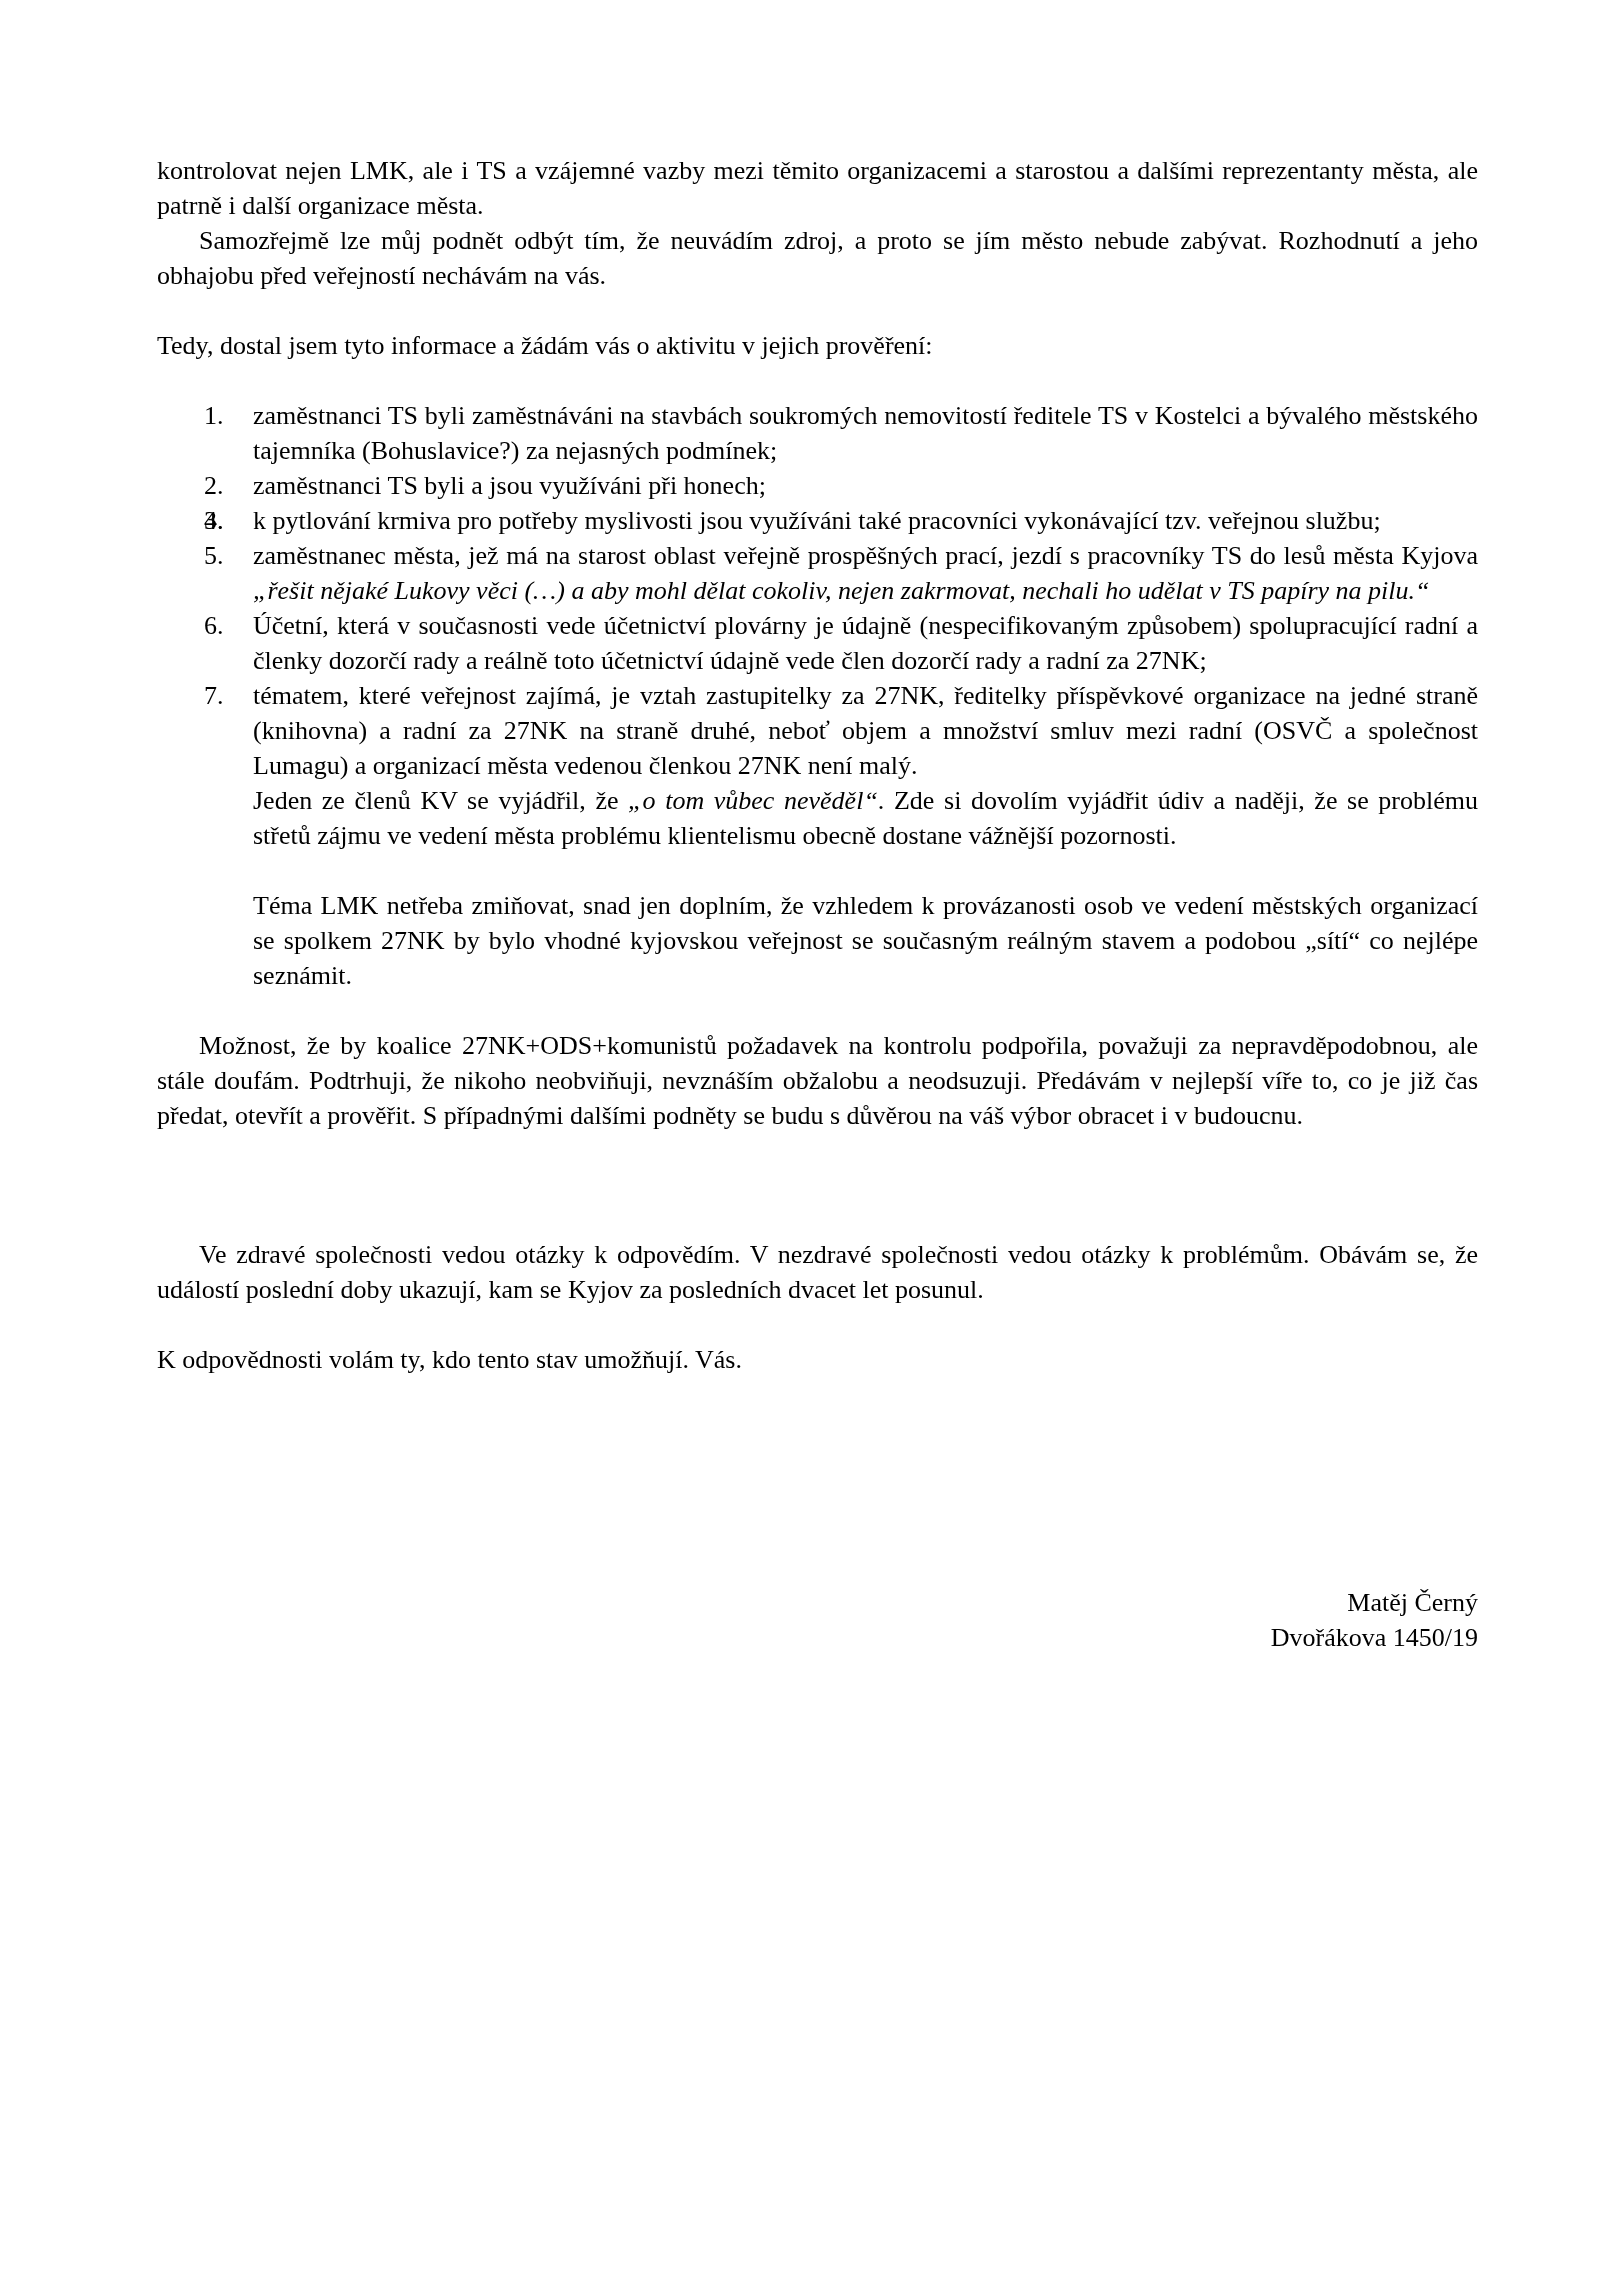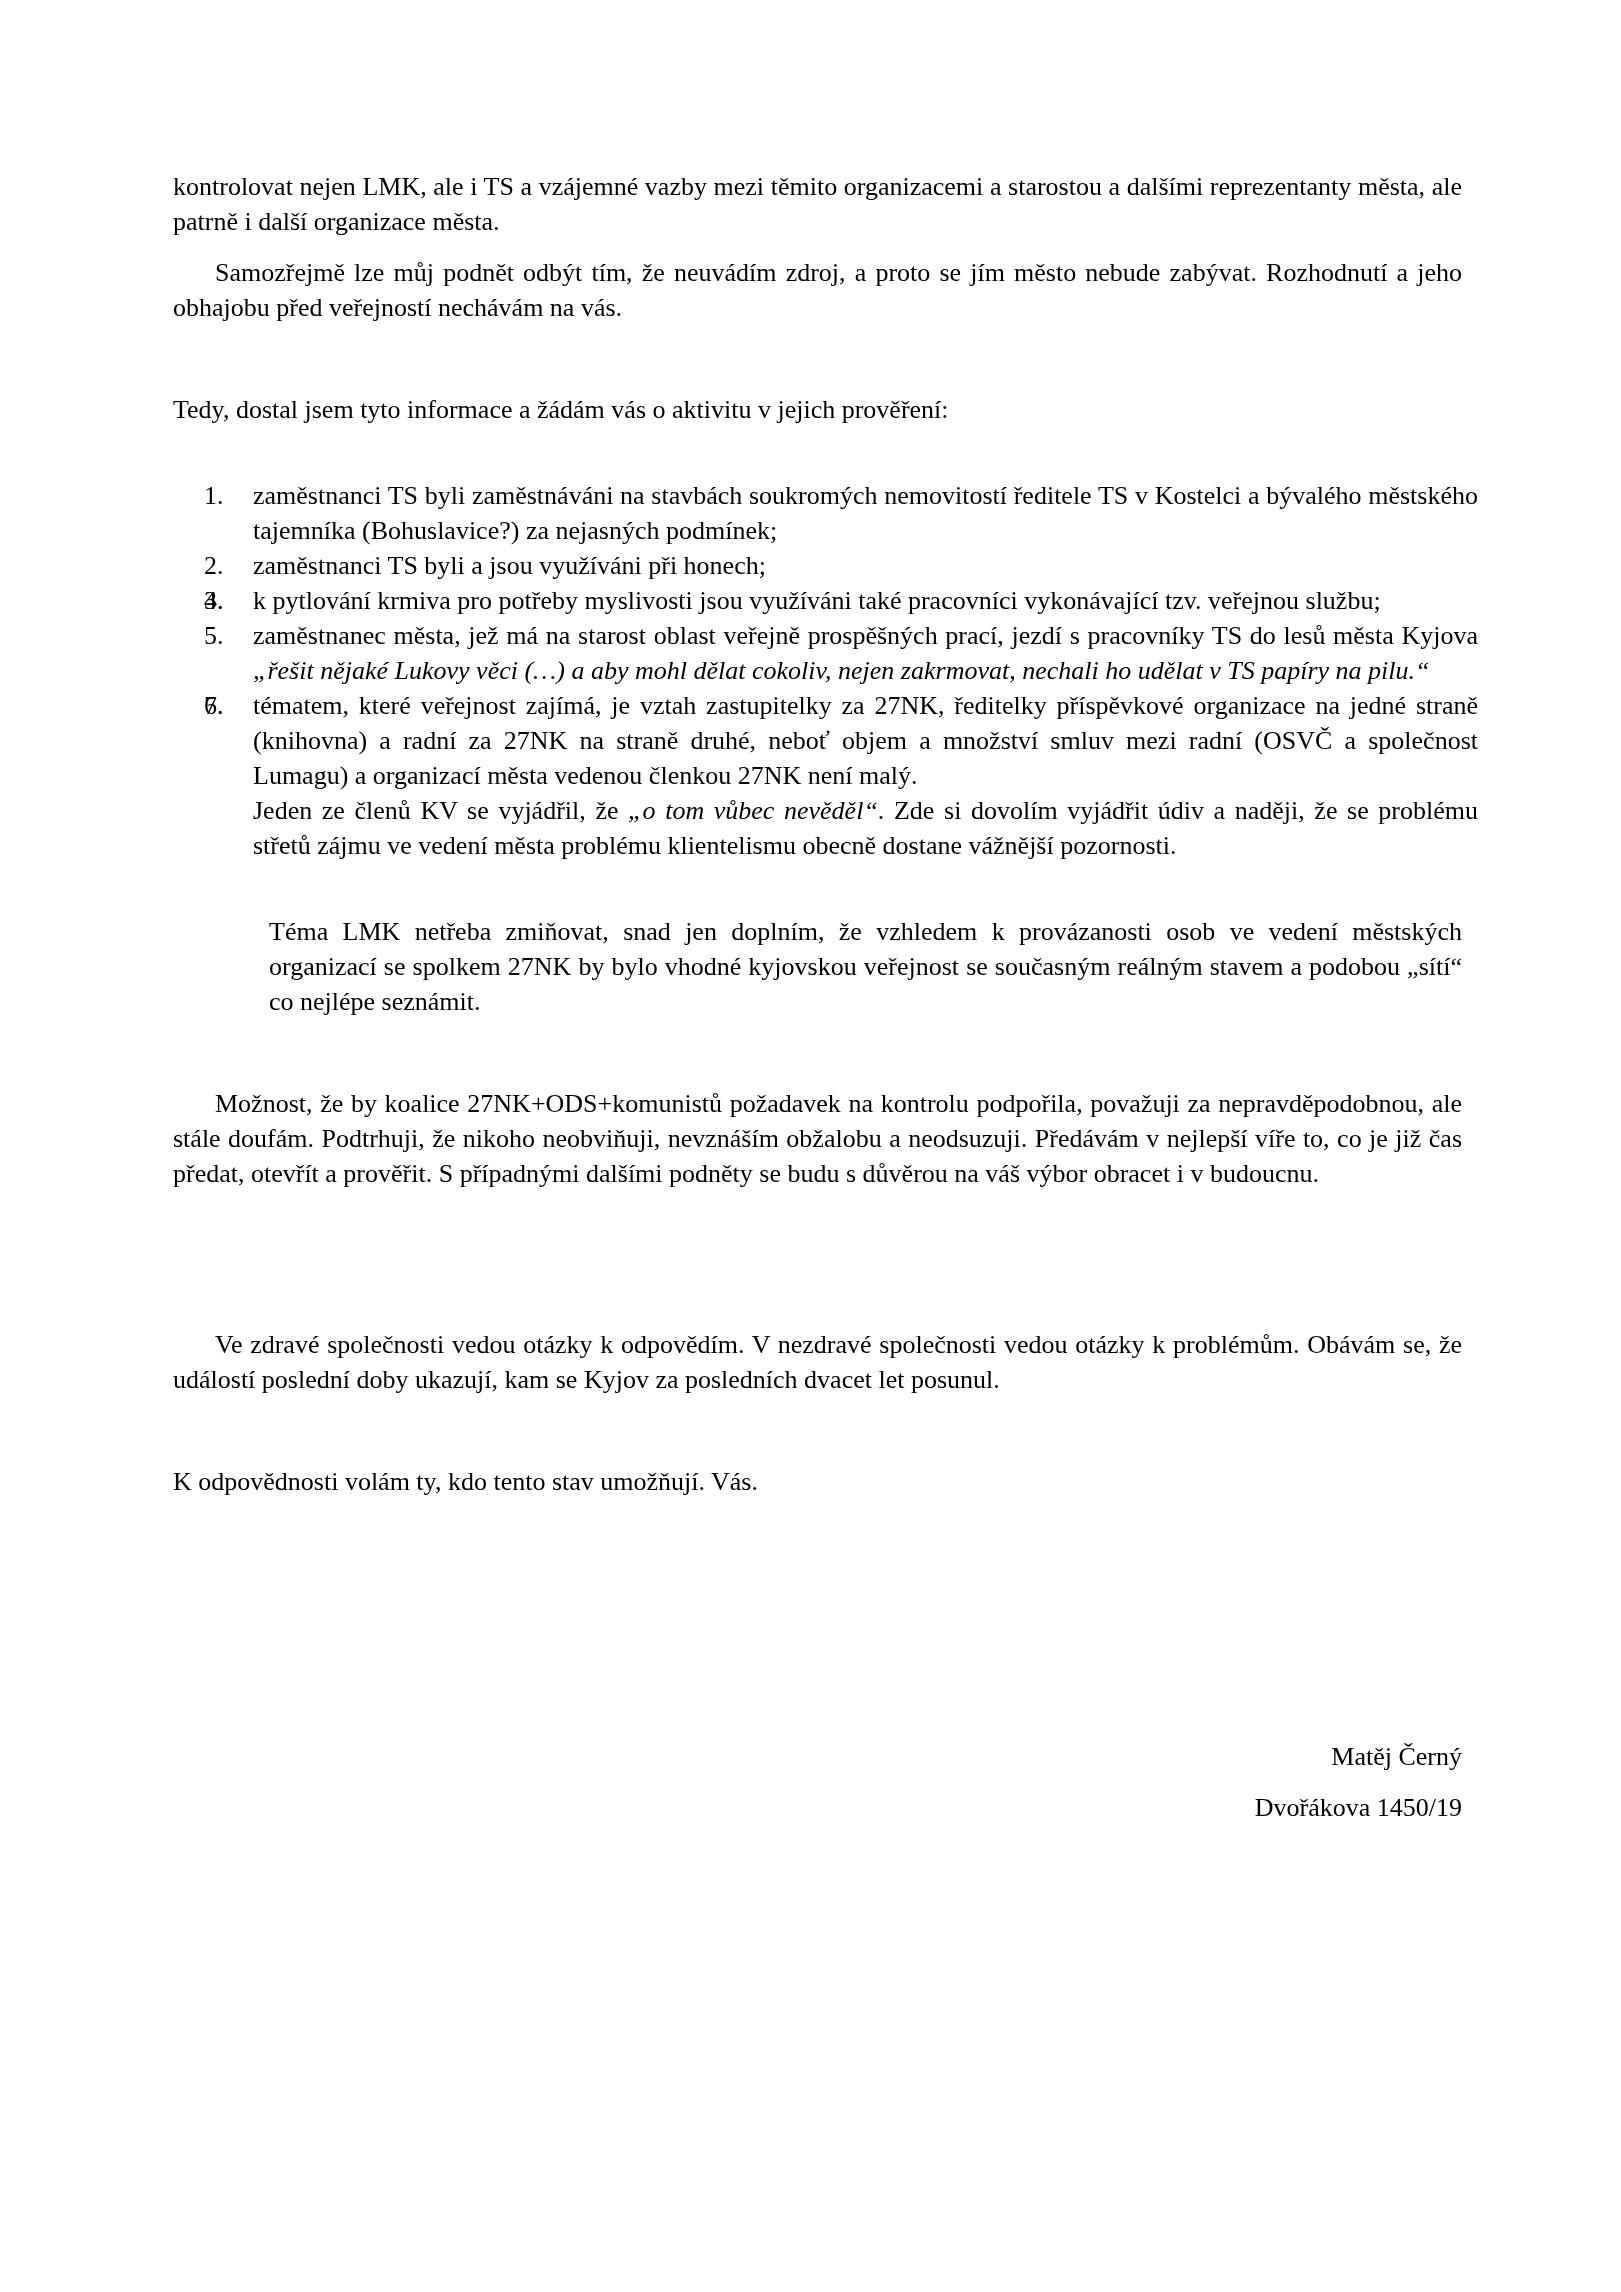--- a/index.html
+++ b/index.html
@@ -1,21 +1,21 @@
 <!DOCTYPE html>
 <html><head>
   <meta charset="utf-8">
   <style>
     html, body { margin: 0; padding: 0; background: #ffffff; }
     body { width: 1621px; height: 2293px; position: relative; overflow: hidden; }
     .page {
       position: absolute; left: 157px; top: 153px; width: 1321px;
       font-family: "Liberation Serif", serif; font-size: 26px; line-height: 35px; color: #000;
     }
-    p { margin: 16px; text-align: justify; }
+    p { margin: 0; text-align: justify; }
     .indent { text-indent: 42px; }
     .gap1 { height: 35px; }
     .gap2 { height: 69px; }
     ol { list-style: none; margin: 0; padding: 0; }
     li { position: relative; padding-left: 96px; text-align: justify; }
     li .num { position: absolute; left: 47px; top: 0; }
     li p.sub { margin: 0; }
     .note { padding-left: 96px; text-align: justify; }
     em { font-style: italic; margin-top: 40px; }
     .sig { text-align: right; padding-right: 0; }
@@ -46,20 +46,21 @@
     <li>
       <span class="num">4.</span>
       <span>k pytlování krmiva pro potřeby myslivosti jsou využíváni také pracovníci vykonávající tzv. veřejnou službu;</span>
     </li>
     <li>
       <span class="num">5.</span>
       <span>zaměstnanec města, jež má na starost oblast veřejně prospěšných prací, jezdí s pracovníky TS do lesů města Kyjova </span><em>„řešit nějaké Lukovy věci (…) a aby mohl dělat cokoliv, nejen zakrmovat, nechali ho udělat v TS papíry na pilu.“</em>
     </li>
     <li>
       <span class="num">6.</span>
+      <p class="sub">Účetní, která v současnosti vede účetnictví plovárny je údajně (nespecifikovaným způsobem) spolupracující radní a členky dozorčí rady a reálně toto účetnictví údajně vede člen dozorčí rady a radní za 27NK;</p>
     </li>
     <li>
       <span class="num">7.</span>
       <p class="sub">tématem, které veřejnost zajímá, je vztah zastupitelky za 27NK, ředitelky příspěvkové organizace na jedné straně (knihovna) a radní za 27NK na straně druhé, neboť objem a množství smluv mezi radní (OSVČ a společnost Lumagu) a organizací města vedenou členkou 27NK není malý.</p>
       <p class="sub"><span>Jeden ze členů KV se vyjádřil, že </span><em>„o tom vůbec nevěděl“</em><span>. Zde si dovolím vyjádřit údiv a naději, že se problému střetů zájmu ve vedení města problému klientelismu obecně dostane vážnější pozornosti.</span></p>
     </li>
   </ol>
   <div class="gap1"></div>
   <p class="note">Téma LMK netřeba zmiňovat, snad jen doplním, že vzhledem k provázanosti osob ve vedení městských organizací se spolkem 27NK by bylo vhodné kyjovskou veřejnost se současným reálným stavem a podobou „sítí“ co nejlépe seznámit.</p>
   <div class="gap1"></div>

